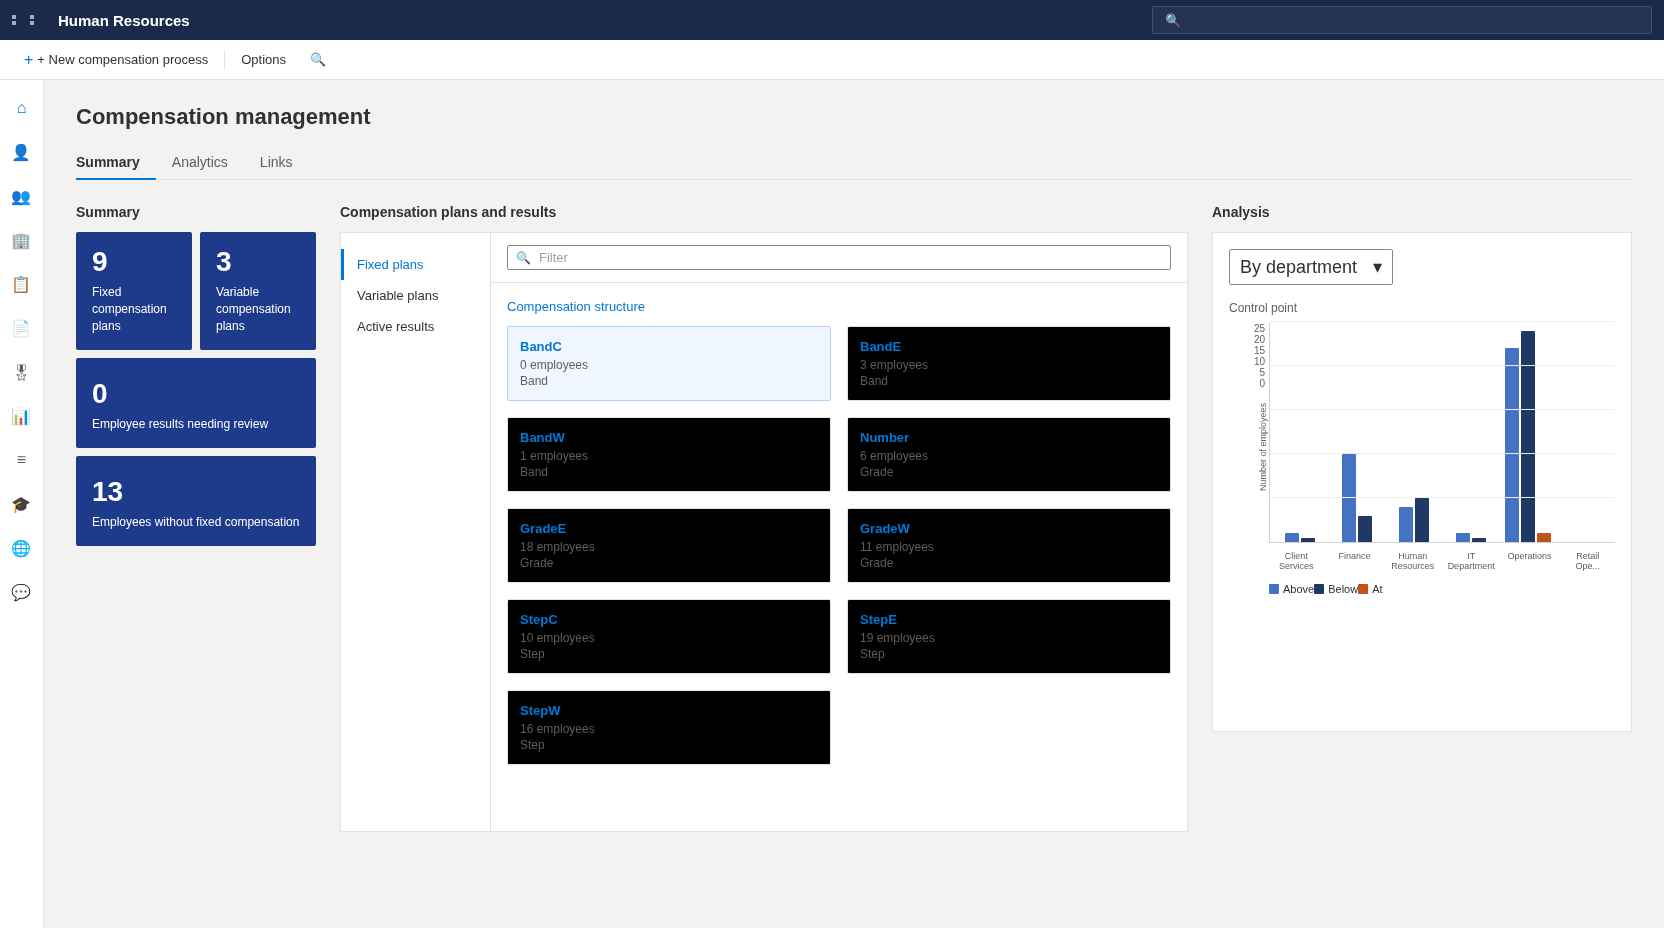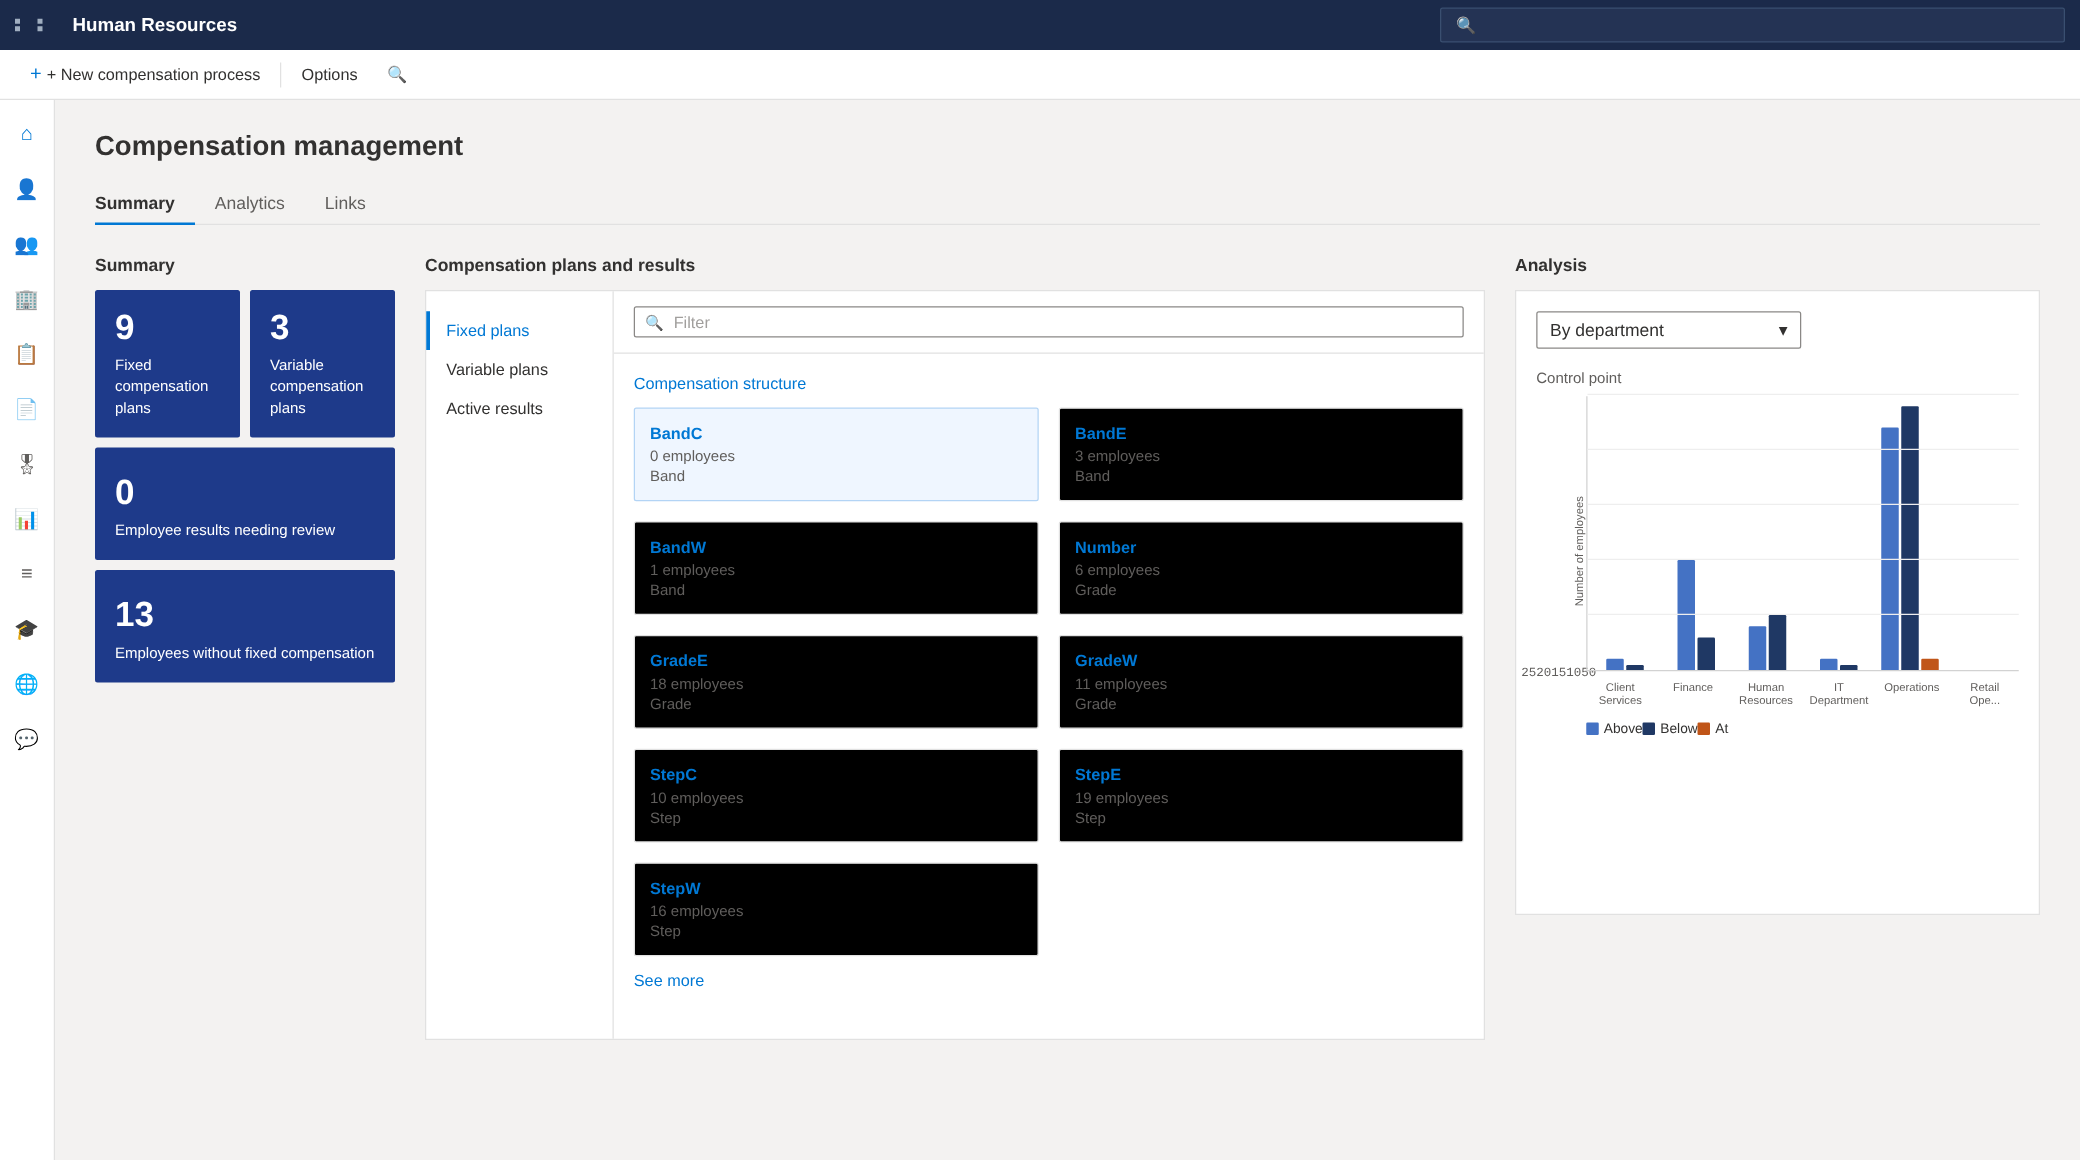--- a/index.html
+++ b/index.html
@@ -350,23 +350,23 @@
       min-height: 500px;
     }
     .analysis-dropdown {
       display: flex;
       align-items: center;
       justify-content: space-between;
       border: 1px solid #8a8886;
       border-radius: 2px;
       padding: 6px 10px;
       cursor: pointer;
-      font-size: 14px;
+      font-size: 18px;
       margin-bottom: 16px;
-      width: 212px;
+      width: 164px;
     }
     .chart-title {
       font-size: 12px;
       color: #605e5c;
       margin-bottom: 8px;
     }
 
     
     .bar-chart {
       position: relative;
@@ -559,39 +559,38 @@
                 <div class="plan-card-employees">19 employees</div>
                 <div class="plan-card-type">Step</div>
               </div>
 
               <div class="plan-card">
                 <div class="plan-card-name">StepW</div>
                 <div class="plan-card-employees">16 employees</div>
                 <div class="plan-card-type">Step</div>
               </div>
             </div>
-            <a class="see-more-link">See more</a>
           </div>
         </div>
       </div>
     </div>
 
     <div class="analysis-col">
       <div class="analysis-header">Analysis</div>
       <div class="analysis-panel">
         <div class="analysis-dropdown">
           <span>By department</span>
           <span>▾</span>
         </div>
         <div class="chart-title">Control point</div>
 
         <div class="bar-chart">
           <div style="position:relative; padding-left:40px;">
 
-            <div style="position:absolute; left:0; top:0; bottom:20px; width:40px; display:flex; flex-direction:row; justify-content:center; align-items:flex-end; padding-right:4px;font-family:Liberation Mono, monospace;">
+            <div style="position:absolute; left:0; top:0; bottom:20px; width:40px; display:flex; flex-direction:column; justify-content:flex-start; align-items:flex-end; padding-right:4px;">
               <span style="font-size:10px; color:#605e5c;">25</span>
               <span style="font-size:10px; color:#605e5c;">20</span>
               <span style="font-size:10px; color:#605e5c;">15</span>
               <span style="font-size:10px; color:#605e5c;">10</span>
               <span style="font-size:10px; color:#605e5c;">5</span>
               <span style="font-size:10px; color:#605e5c;">0</span>
             </div>
 
             <div style="position:absolute; left:-10px; top:50%; transform:translateY(-50%) rotate(-90deg); font-size:9px; color:#605e5c; white-space:nowrap;">Number of employees</div>
 

